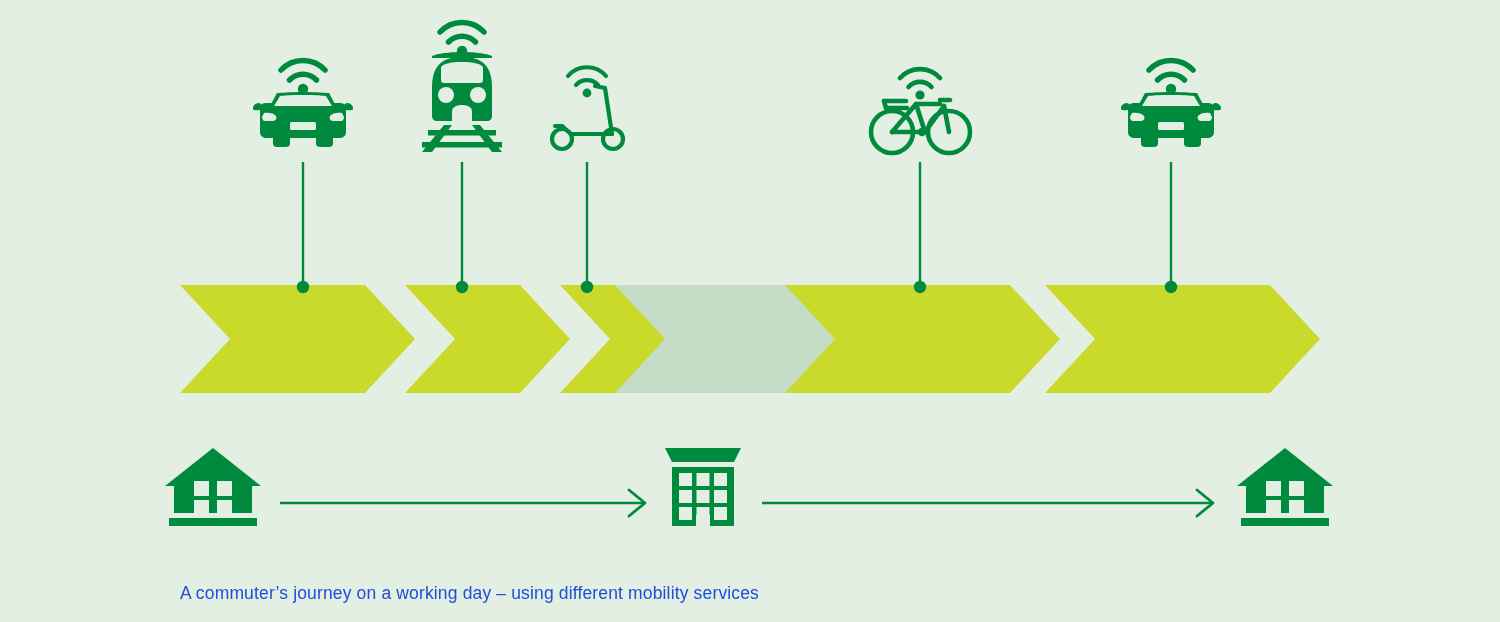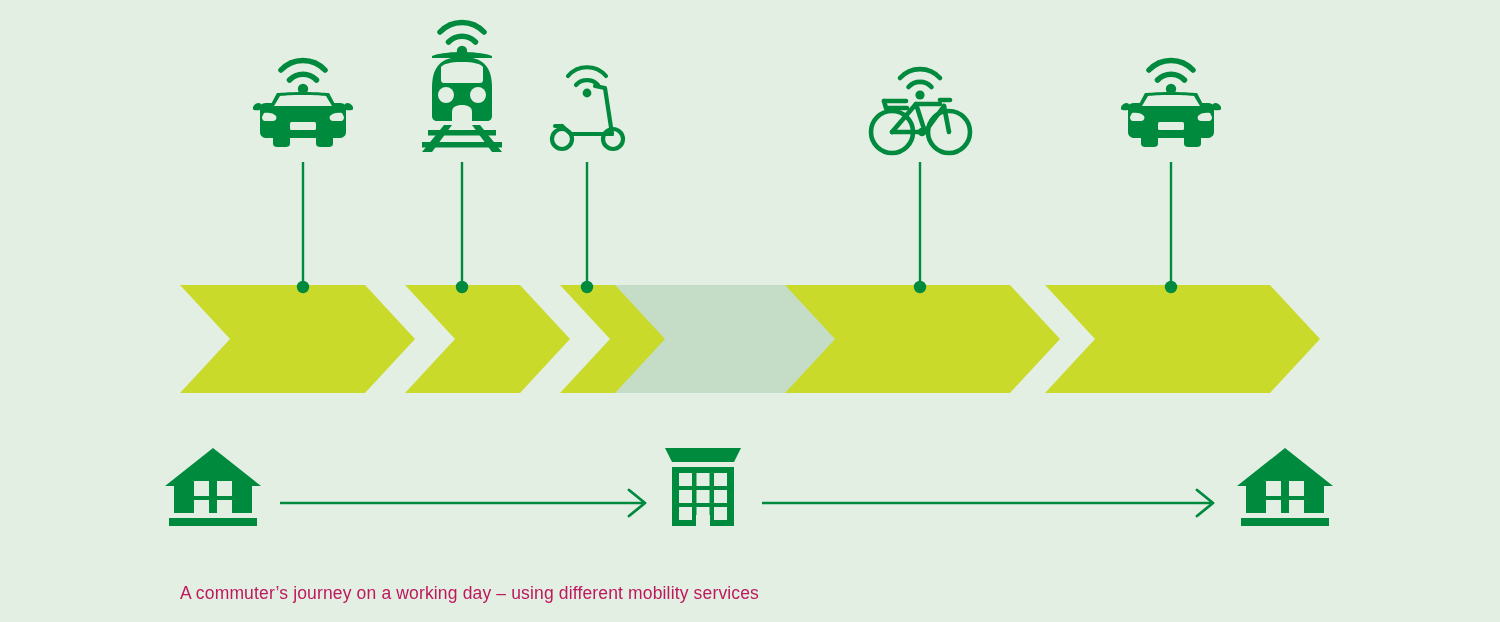--- a/index.html
+++ b/index.html
@@ -26,21 +26,21 @@
     top: 0;
     width: 1500px;
     height: 622px;
   }
   .caption {
     position: absolute;
     left: 180px;
     top: 583px;
     font-size: 17.5px;
     letter-spacing: 0.15px;
-    color: #be185d;
+    color: #1d4ed8;
     font-family: "Liberation Sans", sans-serif;
     white-space: nowrap;
   }
   svg { display: block; }
 </style>
 </head>
 <body>
 
 <div id="infographic">
 

